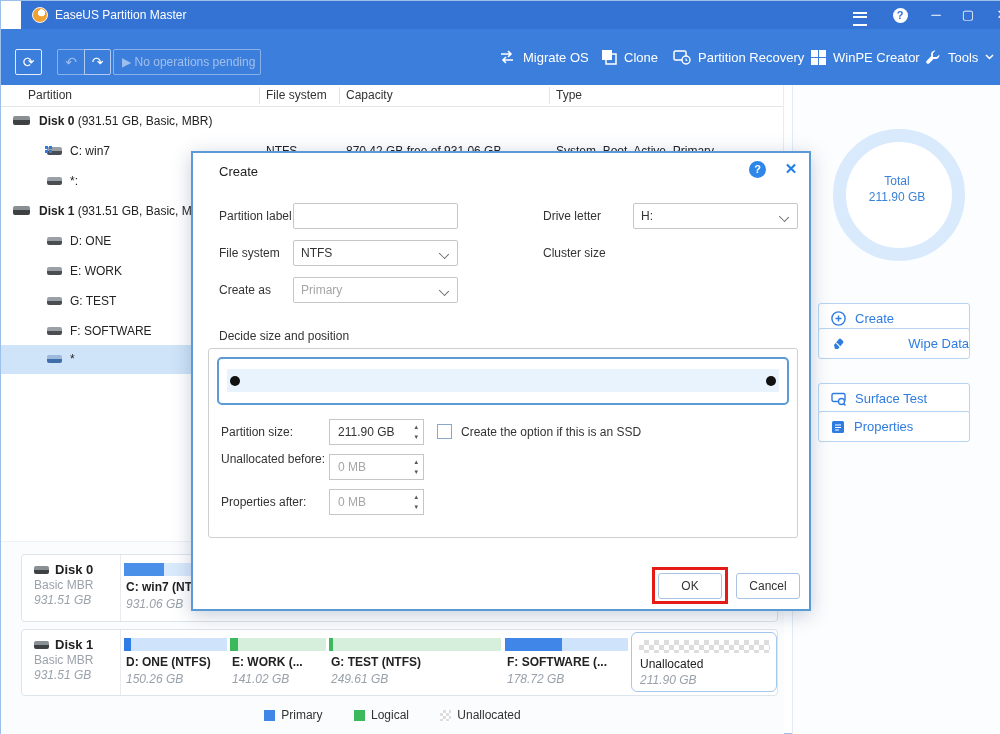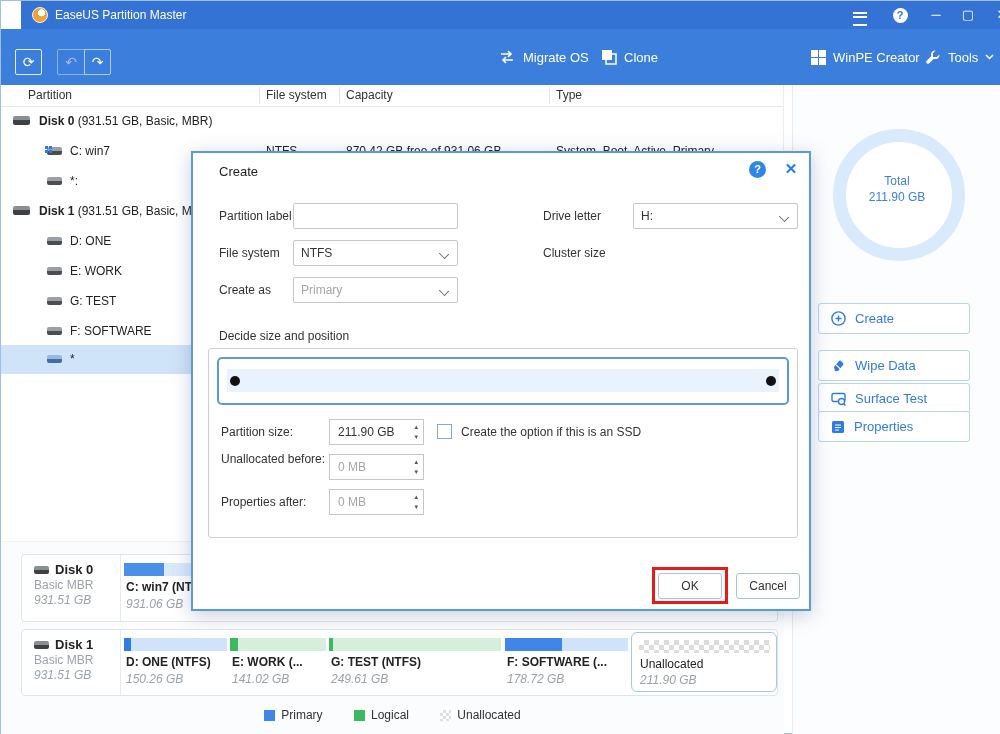--- a/index.html
+++ b/index.html
@@ -119,34 +119,46 @@
   <div class="toolbar">
     <div class="tbtn" style="left:14px;width:27px;">
       <span>⟳</span>
     </div>
     <div class="tbtn dis" style="left:56px;width:27px;border-right:none;border-radius:2px 0 0 2px;">
       <span>↶</span>
     </div>
     <div class="tbtn" style="left:83px;width:27px;border-radius:0 2px 2px 0;border-color:rgba(255,255,255,.6);">
       <span>↷</span>
     </div>
+    <div class="pendbtn">
+      <span>▶ </span>
+      <span>No operations pending</span>
+    </div>
 
     <div class="ritem" style="left:497px;">
       <svg width="18" height="14" viewBox="0 0 18 14">
         <path d="M3 4 L13 4 M10 1 L13 4 L10 7" stroke="#fff" stroke-width="1.6" fill="none"></path>
         <path d="M15 10 L5 10 M8 7 L5 10 L8 13" stroke="#fff" stroke-width="1.6" fill="none"></path>
       </svg>
       <span>Migrate OS</span>
     </div>
     <div class="ritem" style="left:600px;">
       <svg width="16" height="16" viewBox="0 0 16 16">
         <rect x="1" y="1" width="10" height="10" fill="#fff"></rect>
         <rect x="5" y="5" width="10" height="10" fill="none" stroke="#fff" stroke-width="1.5"></rect>
       </svg>
       <span>Clone</span>
+    </div>
+    <div class="ritem" style="left:672px;">
+      <svg width="18" height="16" viewBox="0 0 18 16">
+        <rect x="1" y="2" width="12" height="9" rx="1.5" fill="none" stroke="#fff" stroke-width="1.5"></rect>
+        <circle cx="13" cy="11" r="4" fill="#3c7edb" stroke="#fff" stroke-width="1.4"></circle>
+        <path d="M13 9.5 L13 11 L14.3 11.8" stroke="#fff" stroke-width="1.1" fill="none"></path>
+      </svg>
+      <span>Partition Recovery</span>
     </div>
     <div class="ritem" style="left:810px;">
       <svg width="15" height="15" viewBox="0 0 15 15">
         <rect x="0" y="0" width="7" height="7" fill="#fff"></rect>
           <rect x="8" y="0" width="7" height="7" fill="#fff"></rect>
         <rect x="0" y="8" width="7" height="7" fill="#fff"></rect>
           <rect x="8" y="8" width="7" height="7" fill="#fff"></rect>
       </svg>
       <span>WinPE Creator</span>
     </div>
@@ -216,21 +228,21 @@
       <div>211.90 GB</div>
     </div>
 
     <div class="sbtn" style="top:218px;">
       <svg width="15" height="15" viewBox="0 0 15 15">
         <circle cx="7.5" cy="7.5" r="6.6" fill="none" stroke="#2f7ce0" stroke-width="1.4"></circle>
         <path d="M7.5 4.5 v6 M4.5 7.5 h6" stroke="#2f7ce0" stroke-width="1.4"></path>
       </svg>
       <span>Create</span>
     </div>
-    <div class="sbtn" style="top:265px;">
+    <div class="sbtn" style="top:243px;justify-content:space-between;">
       <svg width="15" height="15" viewBox="0 0 15 15">
         <path d="M3 9 L8 3 a1.4 1.4 0 0 1 2 0 L12 5 a1.4 1.4 0 0 1 0 2 L7 13 L4 13 Z" fill="#2f7ce0"></path>
         <path d="M5.2 6.8 L9.2 10.8" stroke="#fff" stroke-width="1.2"></path>
       </svg>
       <span>Wipe Data</span>
     </div>
     <div class="sbtn" style="top:298px;">
       <svg width="15" height="15" viewBox="0 0 15 15">
         <rect x="1" y="2.5" width="13" height="8" rx="1.5" fill="none" stroke="#2f7ce0" stroke-width="1.4"></rect>
         <circle cx="10.5" cy="10.5" r="3" fill="#fff" stroke="#2f7ce0" stroke-width="1.3"></circle>

